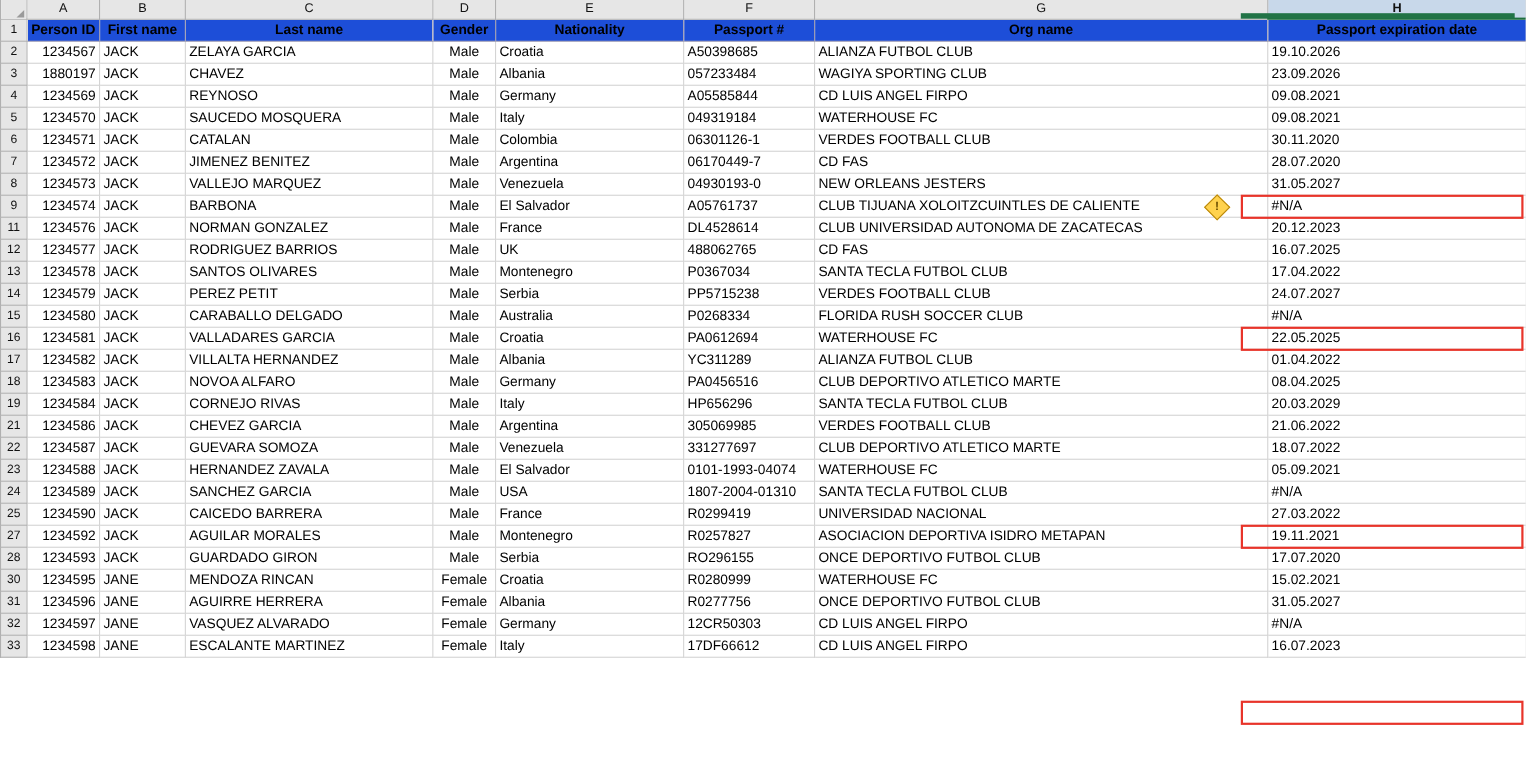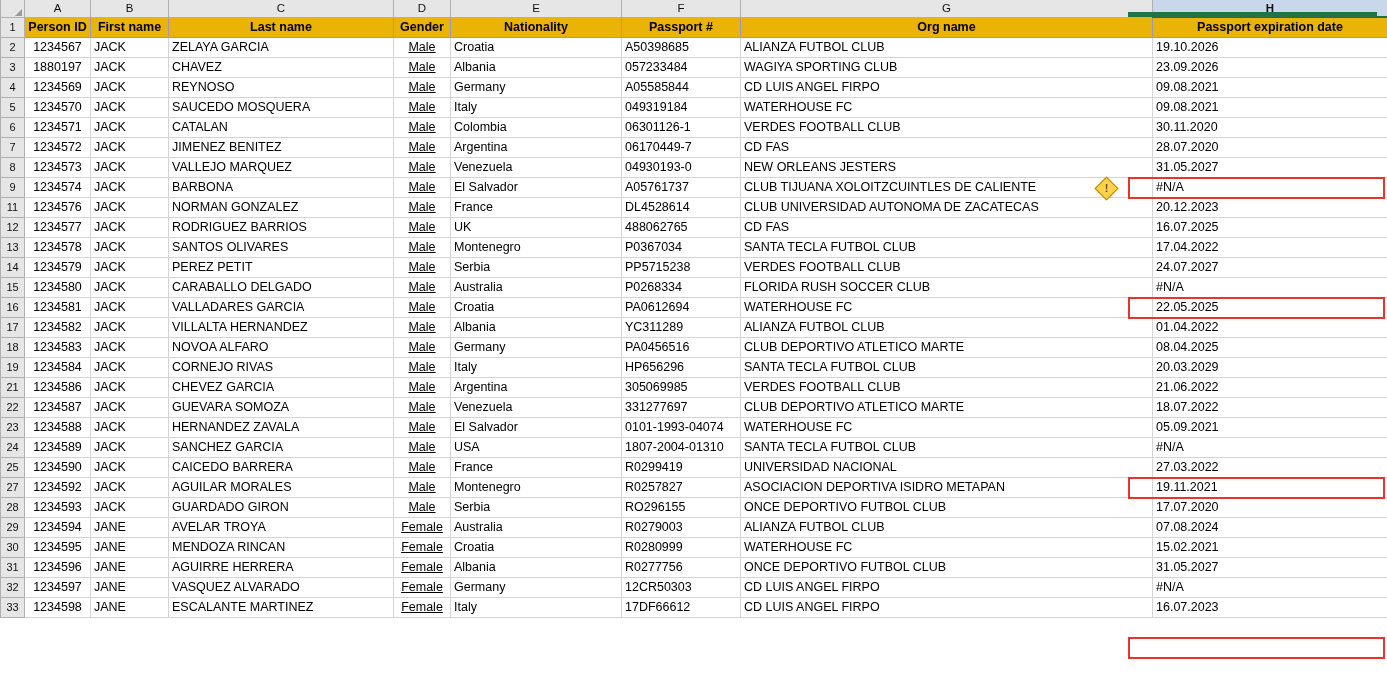--- a/index.html
+++ b/index.html
@@ -74,27 +74,27 @@
     height: 20px;
     border: 1px solid #d4d4d4;
     padding: 0 3px;
     white-space: nowrap;
     overflow: hidden;
     line-height: 19px;
     font-size: 12.5px;
     background: #ffffff;
   }
   td.hdrcell {
-    background: #eab308;
+    background: #1d4ed8;
     font-weight: bold;
     text-align: center;
     border: 1px solid #9a9ab5;
   }
-  .c-num { text-align: center; padding-right: 5px; }
-  .c-ctr { text-align: center; text-decoration: underline; }
+  .c-num { text-align: right; padding-right: 5px; }
+  .c-ctr { text-align: center; }
   .c-left { text-align: left; }
 
   
   col.cA { width: 66px; }
   col.cB { width: 78px; }
   col.cC { width: 225px; }
   col.cD { width: 57px; }
   col.cE { width: 171px; }
   col.cF { width: 119px; }
   col.cG { width: 412px; }
@@ -439,31 +439,20 @@
           <td class="cell c-num">1234593</td>
           <td class="cell c-left">JACK</td>
           <td class="cell c-left">GUARDADO GIRON</td>
           <td class="cell c-ctr">Male</td>
           <td class="cell c-left">Serbia</td>
           <td class="cell c-left">RO296155</td>
           <td class="cell c-left">ONCE DEPORTIVO FUTBOL CLUB</td>
           <td class="cell c-left">17.07.2020</td>
         </tr>
         <tr>
-          <td class="rowhead">29</td>
-          <td class="cell c-num">1234594</td>
-          <td class="cell c-left">JANE</td>
-          <td class="cell c-left">AVELAR TROYA</td>
-          <td class="cell c-ctr">Female</td>
-          <td class="cell c-left">Australia</td>
-          <td class="cell c-left">R0279003</td>
-          <td class="cell c-left">ALIANZA FUTBOL CLUB</td>
-          <td class="cell c-left">07.08.2024</td>
-        </tr>
-        <tr>
           <td class="rowhead">30</td>
           <td class="cell c-num">1234595</td>
           <td class="cell c-left">JANE</td>
           <td class="cell c-left">MENDOZA RINCAN</td>
           <td class="cell c-ctr">Female</td>
           <td class="cell c-left">Croatia</td>
           <td class="cell c-left">R0280999</td>
           <td class="cell c-left">WATERHOUSE FC</td>
           <td class="cell c-left">15.02.2021</td>
         </tr>

